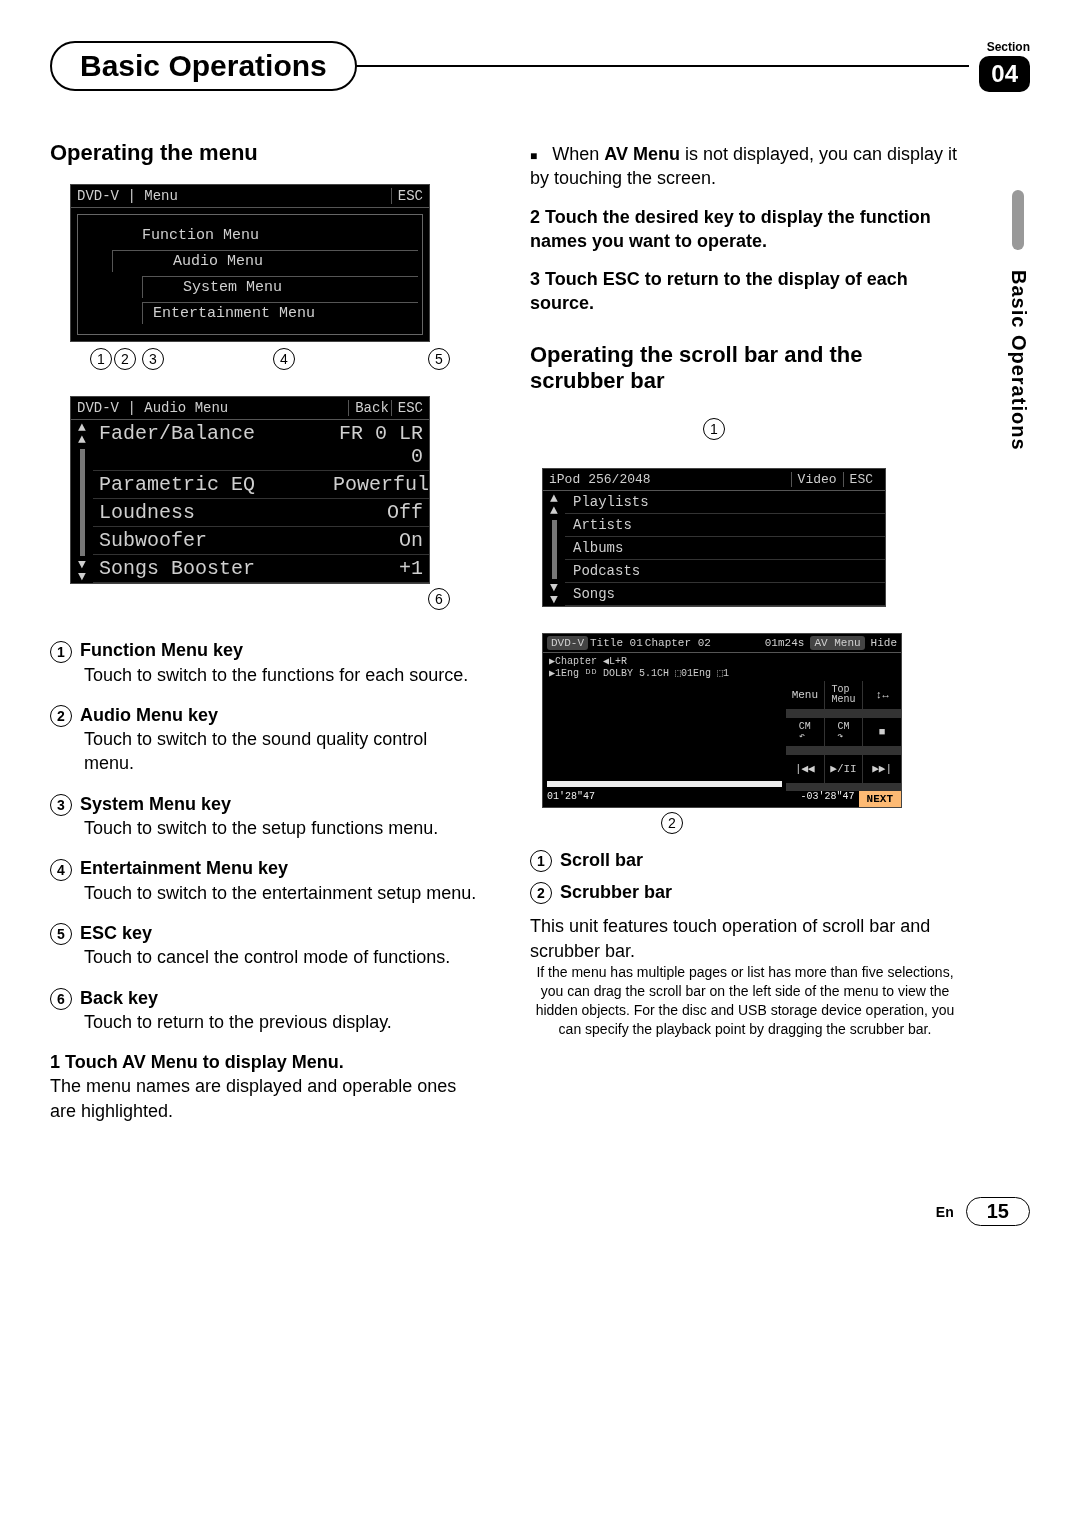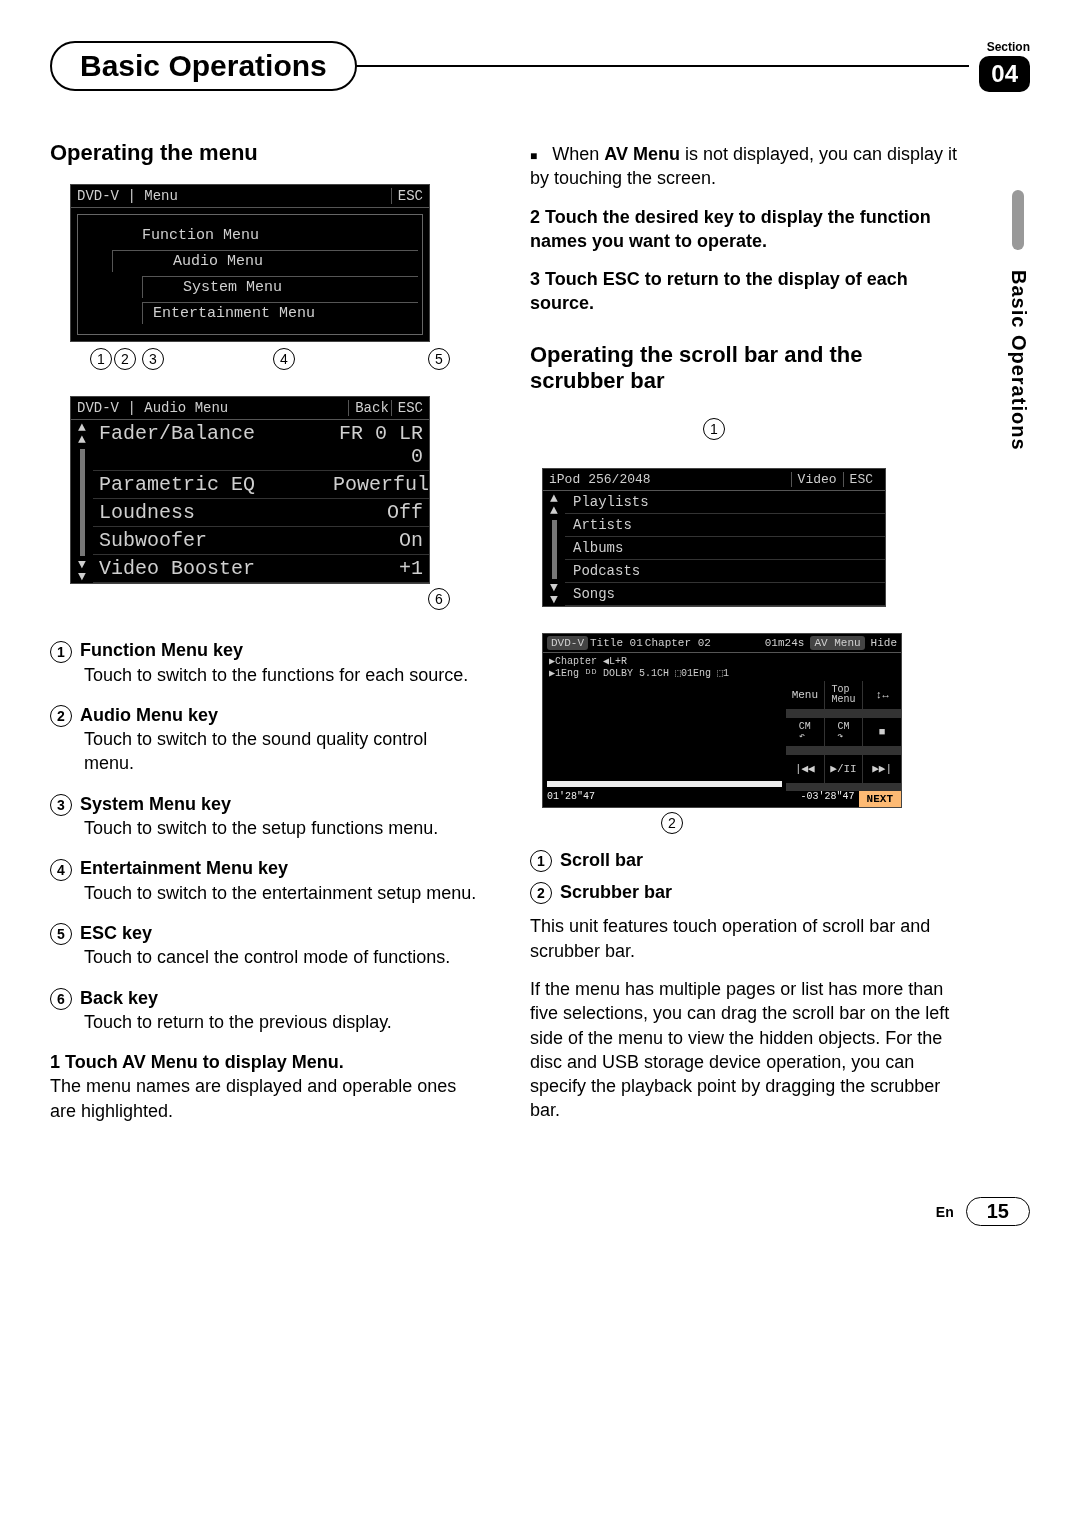--- a/index.html
+++ b/index.html
@@ -226,21 +226,21 @@
               </div>
               <div class="audio-row">
                 <span class="name">Loudness</span>
                 <span class="val">Off</span>
               </div>
               <div class="audio-row">
                 <span class="name">Subwoofer</span>
                 <span class="val">On</span>
               </div>
               <div class="audio-row">
-                <span class="name">Video Booster</span>
+                <span class="name">Songs Booster</span>
                 <span class="val">+1</span>
               </div>
             </div>
       </div>
     </div>
     <div class="callouts" style="width:360px; justify-content:flex-end; margin-top:4px;">
       <span class="cnum">6</span>
     </div>
     </div>
 
@@ -369,21 +369,21 @@
     <div class="keylist" id="right-labels" style="margin-top:14px;">
         <div class="item" style="margin-bottom: 8px;">
           <div class="head"><span class="cnum">1</span><span>Scroll bar</span></div>
         </div>
         <div class="item" style="margin-bottom: 8px;">
           <div class="head"><span class="cnum">2</span><span>Scrubber bar</span></div>
         </div>
       </div>
 
     <p style="font-size:18px; line-height:1.35; margin-top:10px;">This unit features touch operation of scroll bar and scrubber bar.</p>
-    <p style="font-size:18px; line-height:1.35; margin-top:14px;">If the menu has multiple pages or list has more than five selections, you can drag the scroll bar on the left side of the menu to view the hidden objects. For the disc and USB storage device operation, you can specify the playback point by dragging the scrubber bar.</p>
+    <p style="font-size:14px; line-height:1.35; margin-top:0;text-align:center;">If the menu has multiple pages or list has more than five selections, you can drag the scroll bar on the left side of the menu to view the hidden objects. For the disc and USB storage device operation, you can specify the playback point by dragging the scrubber bar.</p>
 
   </div>
 </div>
 
 <div class="footer">
   <span style="font-weight:bold; font-size:14px;">En</span>
   <span class="page-oval">15</span>
 </div>
 
 </body></html>

